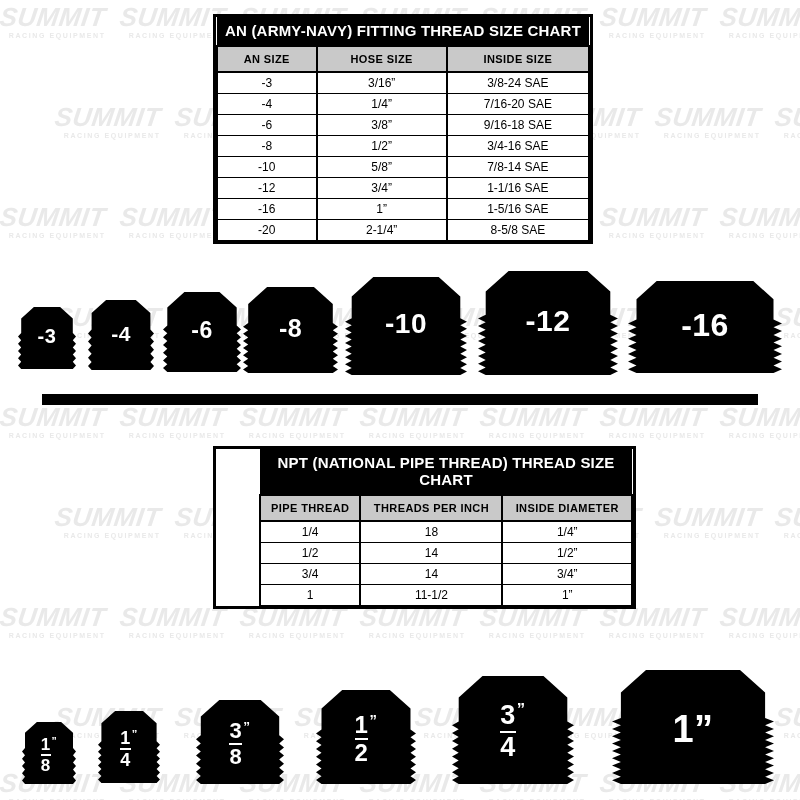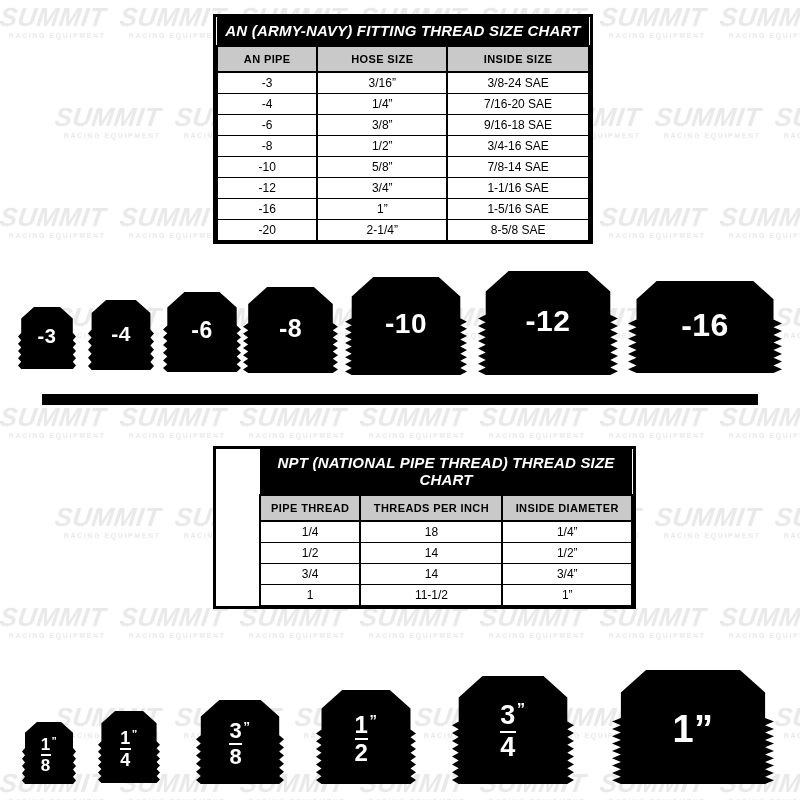--- a/index.html
+++ b/index.html
@@ -65,21 +65,20 @@
   }
   .chart .title {
     background: #000;
     color: #fff;
     text-align: center;
     font-size: 15px;
     font-weight: bold;
     letter-spacing: 0.2px;
     padding: 5px 4px 6px 4px;
     font-stretch: condensed;
-    font-style: italic;
   }
   .chart th.sub {
     background: #c9c9c9;
     color: #000;
     font-size: 11px;
     font-weight: bold;
     letter-spacing: 0.4px;
     padding: 6px 2px;
     border: 2px solid #000;
     text-align: center;
@@ -406,21 +405,21 @@
 
 <div id="stage">
 
   <div class="chart" id="an-chart">
     <table>
       <thead>
         <tr>
             <th class="title" colspan="3">AN (ARMY-NAVY) FITTING THREAD SIZE CHART</th>
           </tr>
         <tr id="an-head">
-            <th class="sub">AN PIPE</th>
+            <th class="sub">AN SIZE</th>
             <th class="sub">HOSE SIZE</th>
             <th class="sub">INSIDE SIZE</th>
           </tr>
       </thead>
       <tbody id="an-body">
           <tr>
             <td>-3</td>
             <td>3/16”</td>
             <td>3/8-24 SAE</td>
           </tr>

